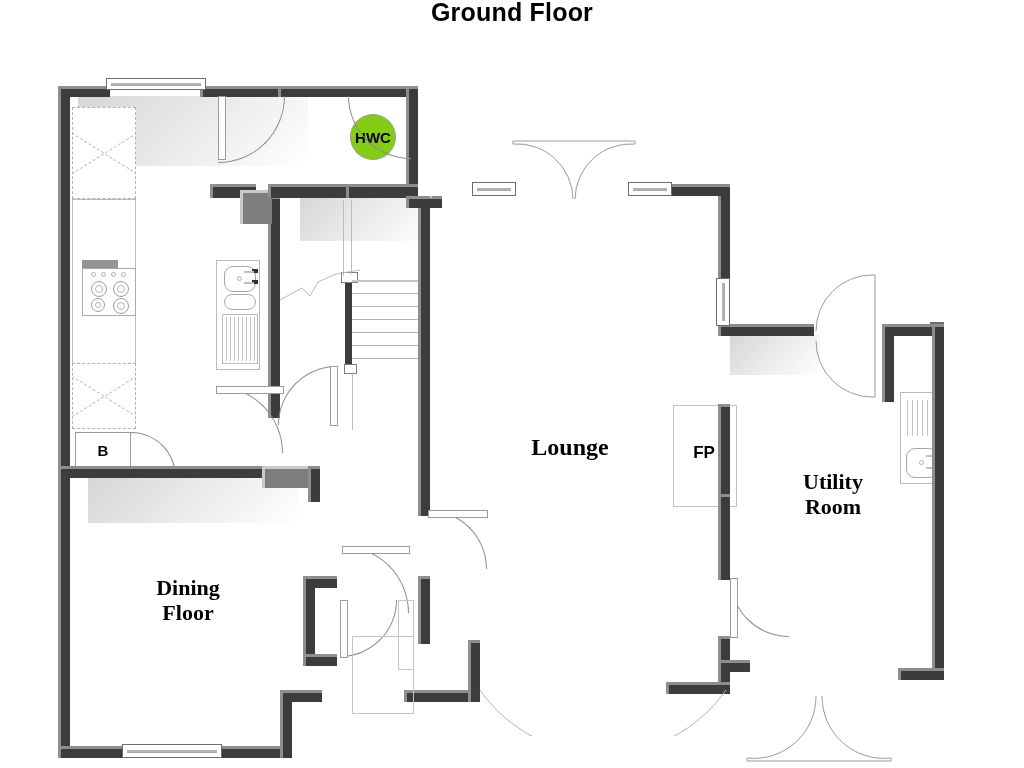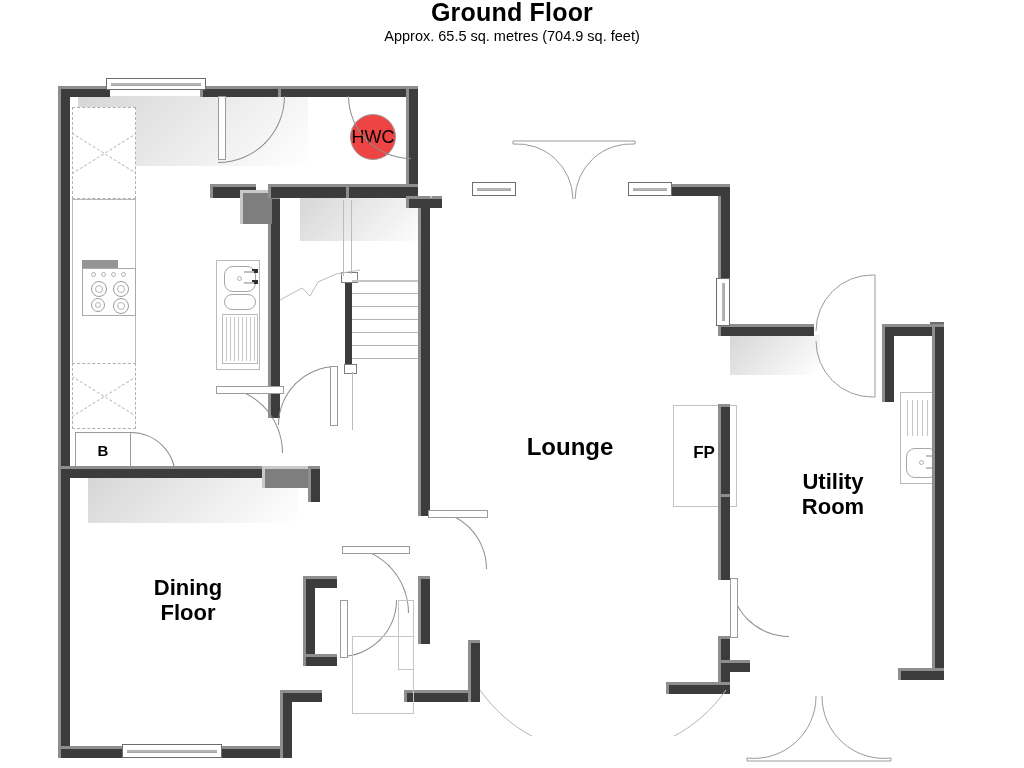--- a/index.html
+++ b/index.html
@@ -8,30 +8,30 @@
   #plan{position:relative;width:1024px;height:768px;}
 
   
   .title{position:absolute;left:0;width:1024px;text-align:center;
          font-size:25px;font-weight:bold;letter-spacing:.2px;top:-2px;}
   .subtitle{position:absolute;left:0;width:1024px;text-align:center;
             font-size:14.5px;top:28px;}
 
   
   .roomlabel{position:absolute;text-align:center;font-weight:bold;
-             line-height:1.12;white-space:pre-line;}
+             line-height:1.12;white-space:pre-line;font-family:Liberation Serif, serif;}
   .rl-lounge{font-size:24px;}
   .rl-dining{font-size:22px;}
   .rl-utility{font-size:22px;}
 
   .tag{position:absolute;font-weight:bold;font-size:15px;text-align:center;}
 
   .hwc-circle{position:absolute;border:1px solid #9a9a9a;border-radius:50%;
-              background:#ef4444;display:flex;align-items:center;
-              justify-content:center;font-size:18px;font-weight:normal;}
+              background:#84cc16;display:flex;align-items:center;
+              justify-content:center;font-size:15px;font-weight:bold;}
 
   
   .wall{position:absolute;background:#3c3c3c;}
   .wall::after{content:"";position:absolute;left:0;top:0;right:0;bottom:0;
                border-left:3px solid #8e8e8e;border-top:3px solid #8e8e8e;
                box-sizing:border-box;}
   .wall.lt{background:#7e7e7e;}
   .wall.lt::after{border-left:3px solid #c9c9c9;border-top:3px solid #c9c9c9;}
 
   .shadow{position:absolute;background:linear-gradient(135deg,rgba(0,0,0,.16),rgba(0,0,0,0));}
@@ -85,21 +85,20 @@
 
   .fp{position:absolute;background:#fff;border:1px solid #c2c2c2;}
   .outline{position:absolute;border:1px solid #c5c5c5;}
 </style>
 </head>
 <body>
 
 <div id="plan">
 
   <div class="title">Ground Floor</div>
-  <div class="subtitle">Approx. 65.5 sq. metres (704.9 sq. feet)</div>
 
   <div class="shadow" style="left:78px;top:96px;width:230px;height:70px;"></div>
   <div class="shadow" style="left:300px;top:196px;width:130px;height:45px;"></div>
   <div class="shadow" style="left:730px;top:335px;width:90px;height:40px;"></div>
   <div class="shadow" style="left:88px;top:478px;width:210px;height:45px;"></div>
 
   <div class="unit-x" style="left:72px;top:107px;width:64px;height:92px;">
       <i></i>
       <u></u>
     </div>

